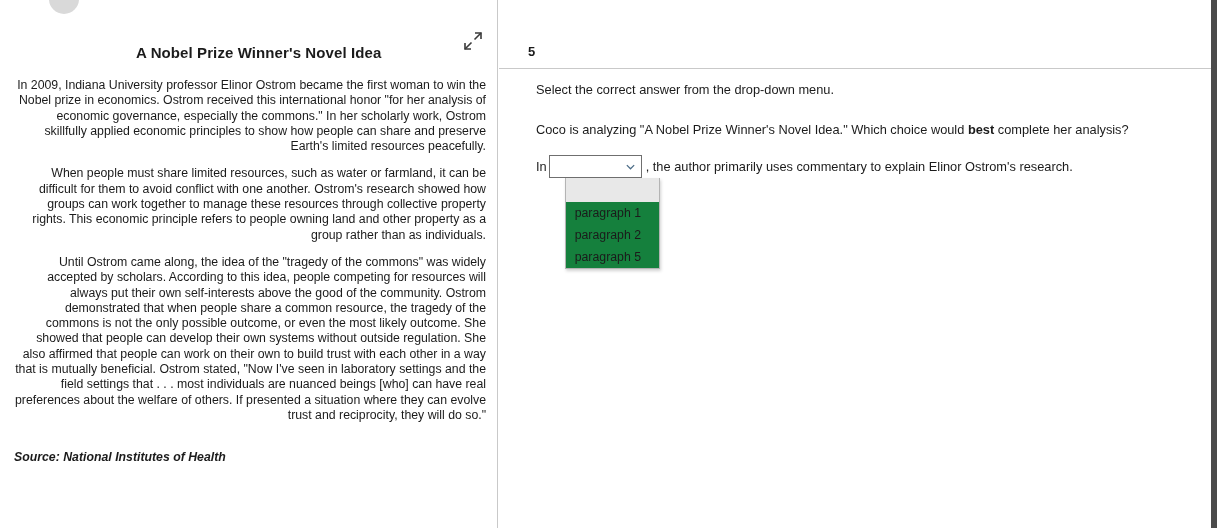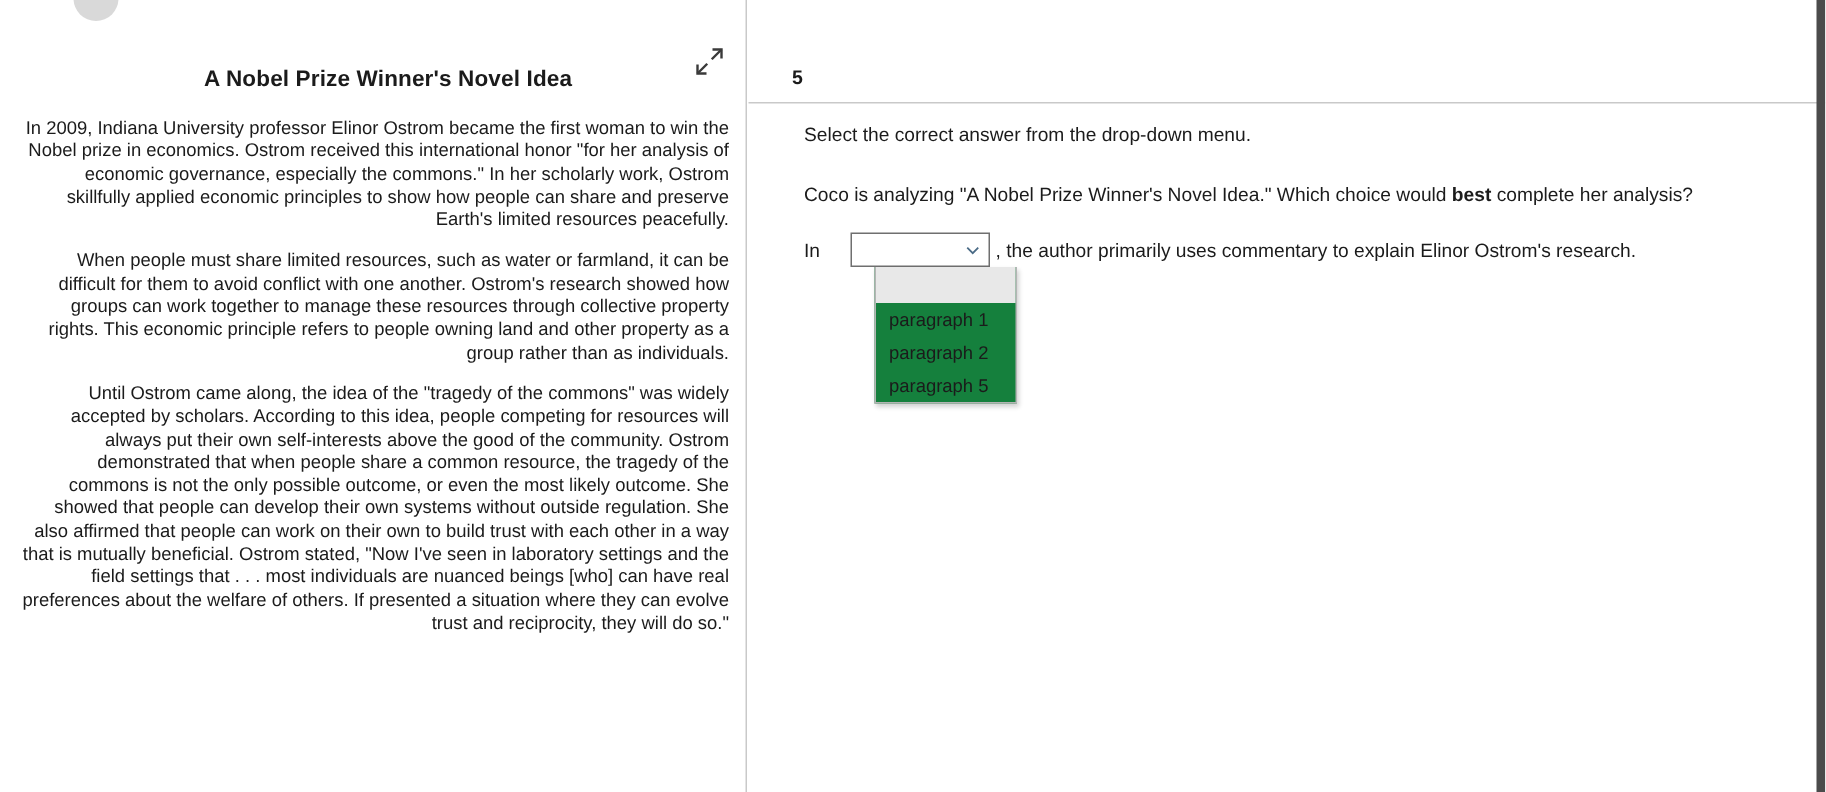--- a/index.html
+++ b/index.html
@@ -123,21 +123,21 @@
 
   .answer-line {
     position: absolute;
     left: 37px;
     top: 155px;
     display: flex;
     align-items: center;
     font-size: 12.8px;
     color: #1b1b1b;
   }
-  .answer-line .pre { margin-right: 20px; }
+  .answer-line .pre { margin-right: 2px; }
   .answer-line .post { margin-left: 4px; text-align: right; }
 
   .select-wrap {
     position: relative;
     width: 93px;
     height: 23px;
   }
   .select-box {
     width: 93px;
     height: 23px;
@@ -208,20 +208,21 @@
         <path d="M3 19 L9.5 12.5" fill="none" stroke="#3a3a3a" stroke-width="1.6"></path>
       </svg>
     </div>
 
     <div class="passage-body">
       <p>In 2009, Indiana University professor Elinor Ostrom became the first woman to win the Nobel prize in economics. Ostrom received this international honor "for her analysis of economic governance, especially the commons." In her scholarly work, Ostrom skillfully applied economic principles to show how people can share and preserve Earth's limited resources peacefully.</p>
       <p>When people must share limited resources, such as water or farmland, it can be difficult for them to avoid conflict with one another. Ostrom's research showed how groups can work together to manage these resources through collective property rights. This economic principle refers to people owning land and other property as a group rather than as individuals.</p>
       <p>Until Ostrom came along, the idea of the "tragedy of the commons" was widely accepted by scholars. According to this idea, people competing for resources will always put their own self-interests above the good of the community. Ostrom demonstrated that when people share a common resource, the tragedy of the commons is not the only possible outcome, or even the most likely outcome. She showed that people can develop their own systems without outside regulation. She also affirmed that people can work on their own to build trust with each other in a way that is mutually beneficial. Ostrom stated, "Now I've seen in laboratory settings and the field settings that . . . most individuals are nuanced beings [who] can have real preferences about the welfare of others. If presented a situation where they can evolve trust and reciprocity, they will do so."</p>
     </div>
 
+    <div class="passage-source">Source: National Institutes of Health</div>
   </div>
 
   <div class="question-panel">
 
     <div class="q-number">5</div>
     <div class="q-divider"></div>
 
     <div class="q-instruction">Select the correct answer from the drop-down menu.</div>
 
     <div class="q-prompt"><span>Coco is analyzing "A Nobel Prize Winner's Novel Idea." Which choice would </span><b>best</b><span> complete her analysis?</span></div>

